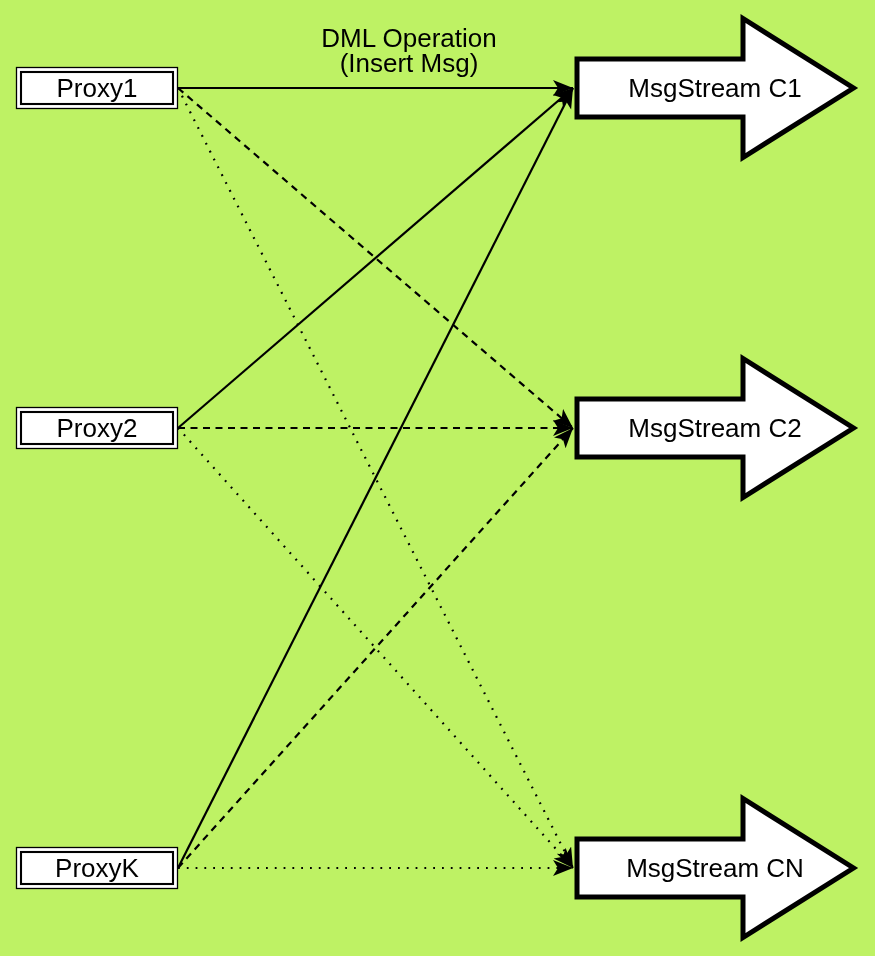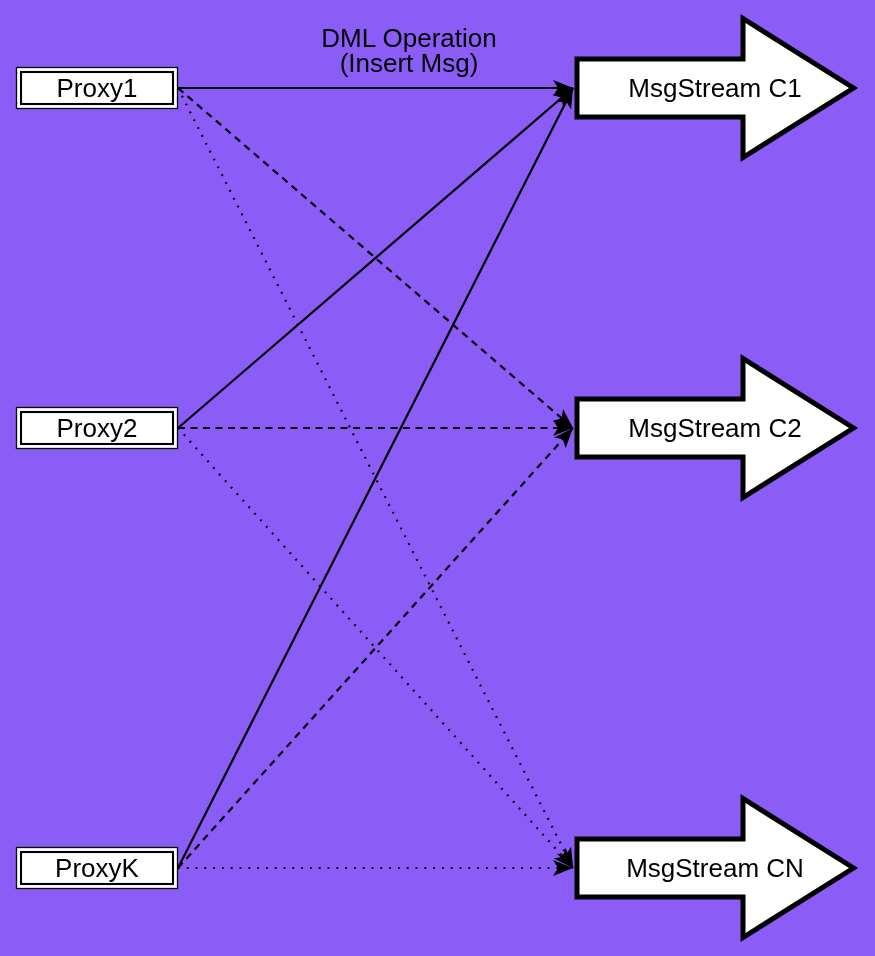--- a/index.html
+++ b/index.html
@@ -3,21 +3,21 @@
 <meta charset="utf-8">
 <style>
   html, body {
     margin: 0;
     padding: 0;
     background: #ffffff;
   }
   .page {
     width: 875px;
     height: 956px;
-    background: #8b5cf6;
+    background: #bef264;
     position: relative;
     overflow: hidden;
   }
   svg { display: block; }
   .title-text {
     font-family: "Liberation Sans", sans-serif;
     font-size: 26px;
     fill: #000000;
     text-anchor: middle;
   }

